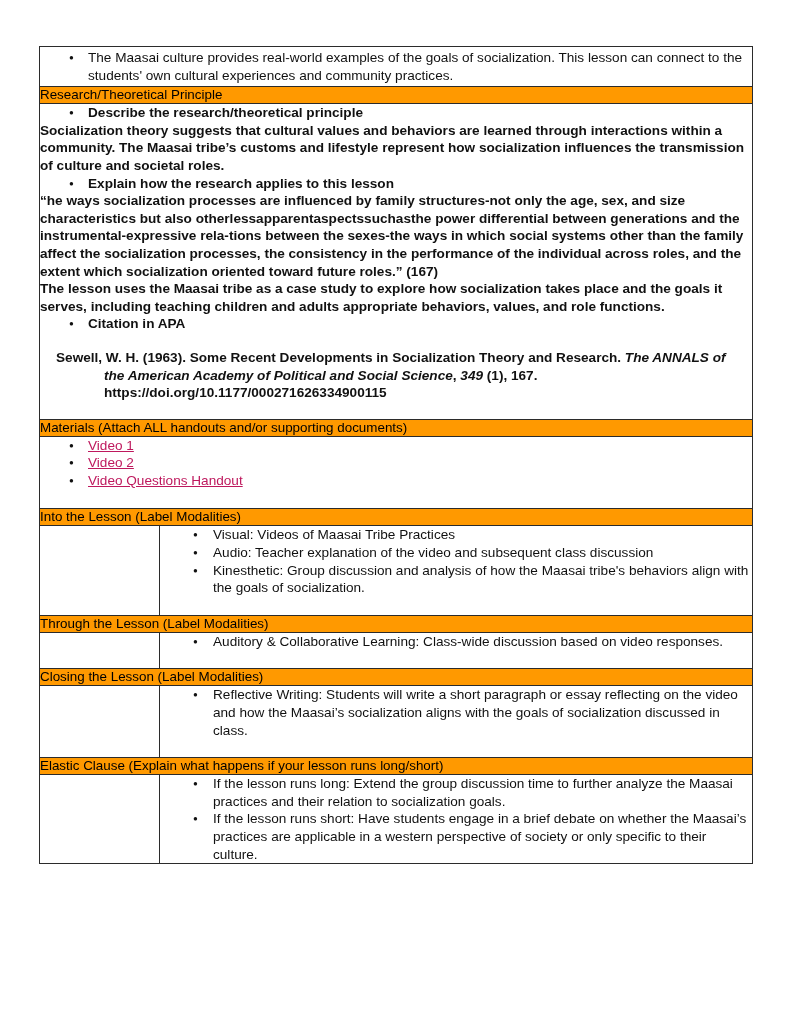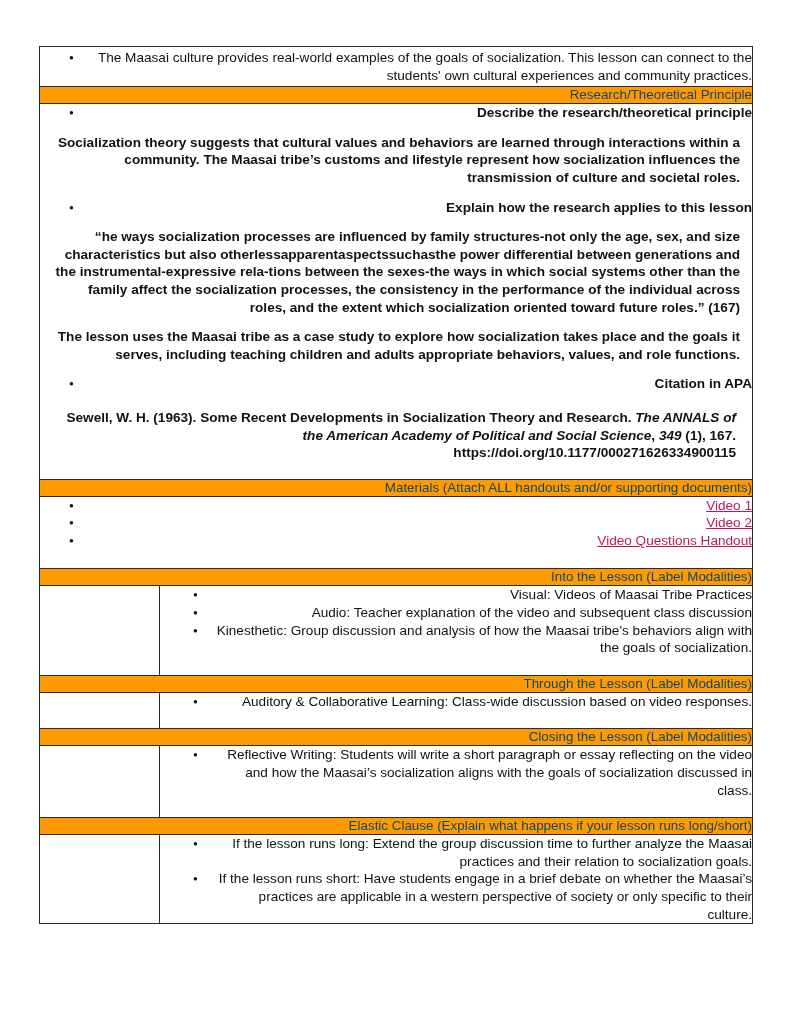--- a/index.html
+++ b/index.html
@@ -19,39 +19,38 @@
     .page {
       position: absolute;
       left: 39px;
       top: 46px;
       width: 713px;
     }
     table.plan {
       width: 713px;
       border-collapse: collapse;
       table-layout: fixed;
-      text-align: right;
     }
     table.plan td {
       border: 1.5px solid #2b2b2b;
       vertical-align: top;
       padding: 0;
     }
     td.full {
       padding: 0 6px 0 7px;
     }
     td.hdr {
       background: #ff9900;
       border-top: 2px solid #5a3a1a;
       border-bottom: 2px solid #5a3a1a;
       padding: 0 7px;
       height: 16px;
       line-height: 16px;
       font-size: 13.4px;
-      color: #0c4a6e;
+      color: #000000;
     }
     td.blank {
       width: 113px;
     }
     td.content {
       padding: 0 8px 0 0;
     }
     ul.b {
       list-style: none;
       margin: 0;
@@ -68,21 +67,21 @@
       top: 0;
       font-size: 8px;
     }
     ul.b2 li {
       padding-left: 53px;
     }
     ul.b2 li::before {
       left: 33px;
     }
     .para {
-      margin: 12px;
+      margin: 0;
     }
     .hang {
       padding-left: 48px;
       text-indent: -48px;
       margin: 16px;
     }
     .cite-it { font-style: italic; }
     a.lnk {
       color: #be185d;
       text-decoration: underline;

